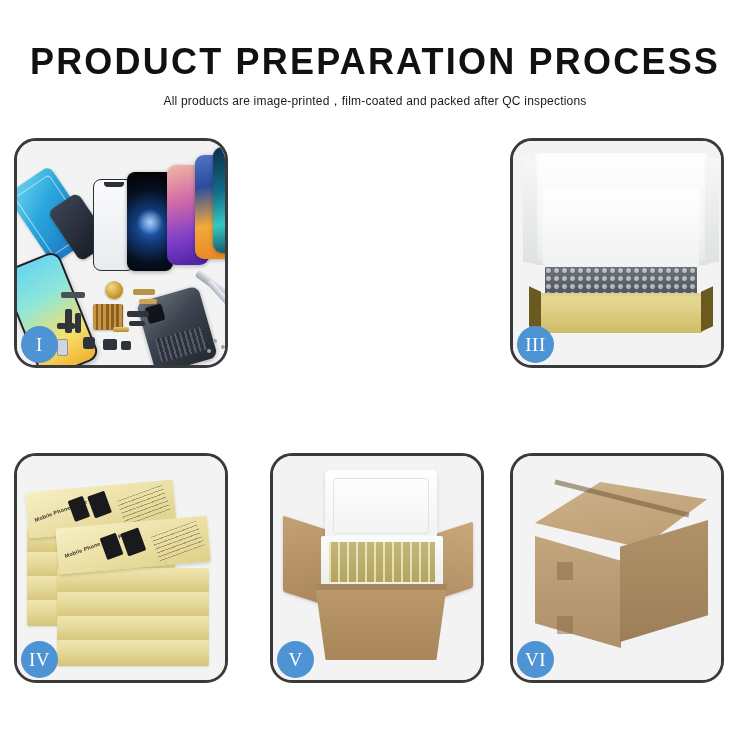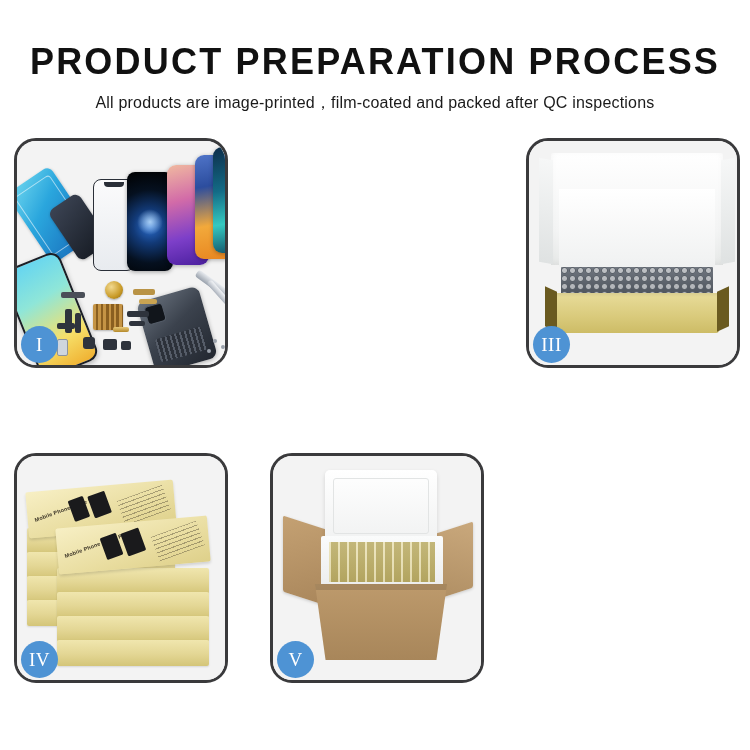--- a/index.html
+++ b/index.html
@@ -16,21 +16,21 @@
   .title{
     font-size:36px;
     font-weight:700;
     letter-spacing:2.2px;
     color:#111111;
     margin-top:44px;
     line-height:1;
     white-space:nowrap;
   }
   .subtitle{
-    font-size:16px;
+    font-size:12px;
     font-weight:400;
     color:#1a1a1a;
     margin-top:13px;
     letter-spacing:.2px;
     white-space:nowrap;
   }
 
   
   .grid{position:absolute;left:0;top:138px;width:750px;}
   .row{position:relative;height:235px;margin-bottom:80px;}
@@ -42,21 +42,21 @@
     background:#f2f2f2;
     box-sizing:border-box;
     overflow:visible;
   }
   .panel .clip{
     position:absolute;inset:0;
     border-radius:19px;
     overflow:hidden;
     background:#f3f3f3;
   }
-  .p1{left:14px;} .p2{left:270px;} .p3{left:526px;}
+  .p1{left:14px;} .p2{left:270px;} .p3{left:510px;}
 
   
   .badge{
     position:absolute;
     left:4px;bottom:2px;
     width:37px;height:37px;
     border-radius:50%;
     background:#4e93d4;
     color:#ffffff;
     font-family:"Liberation Serif", serif;
@@ -416,17 +416,28 @@
           <div class="c5-flapL"></div>
           <div class="c5-flapR"></div>
           <div class="c5-foamlid"></div>
           <div class="c5-foambox"></div>
           <div class="c5-inner"></div>
           <div class="c5-body"></div>
         </div>
         <div class="badge">V</div>
       </div>
 
+      <div class="panel p3">
+        <div class="clip">
+          <div class="c6-top"></div>
+          <div class="c6-seam"></div>
+          <div class="c6-left"></div>
+          <div class="c6-right"></div>
+          <div class="c6-tape sh" style="left:44px;top:106px;width:16px;height:18px;"></div>
+          <div class="c6-tape sh" style="left:44px;top:160px;width:16px;height:18px;"></div>
+        </div>
+        <div class="badge">VI</div>
+      </div>
 
     </div>
 
   </div>
 </div>
 
 </body></html>

